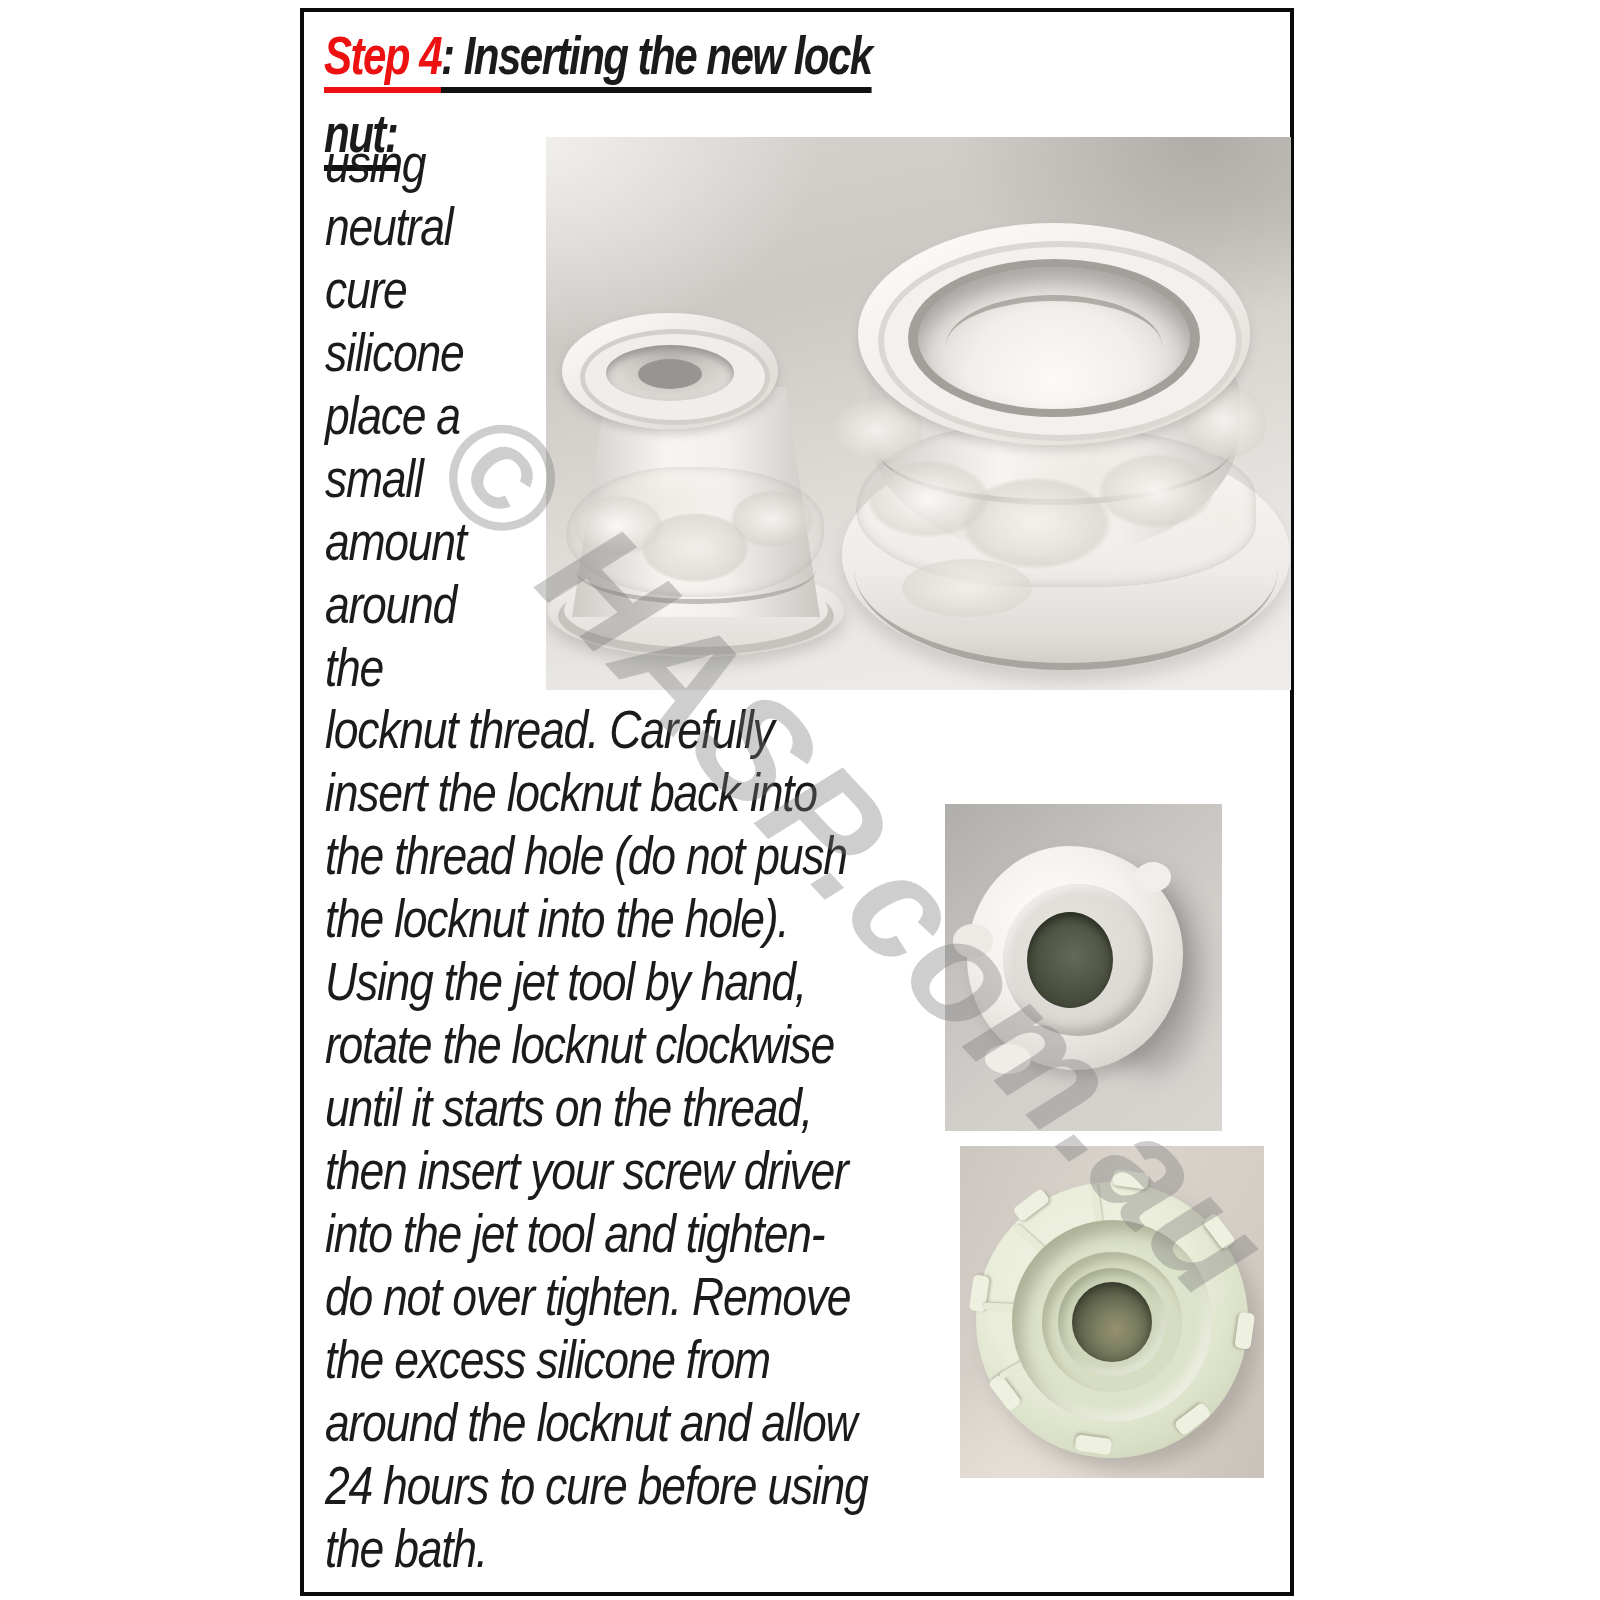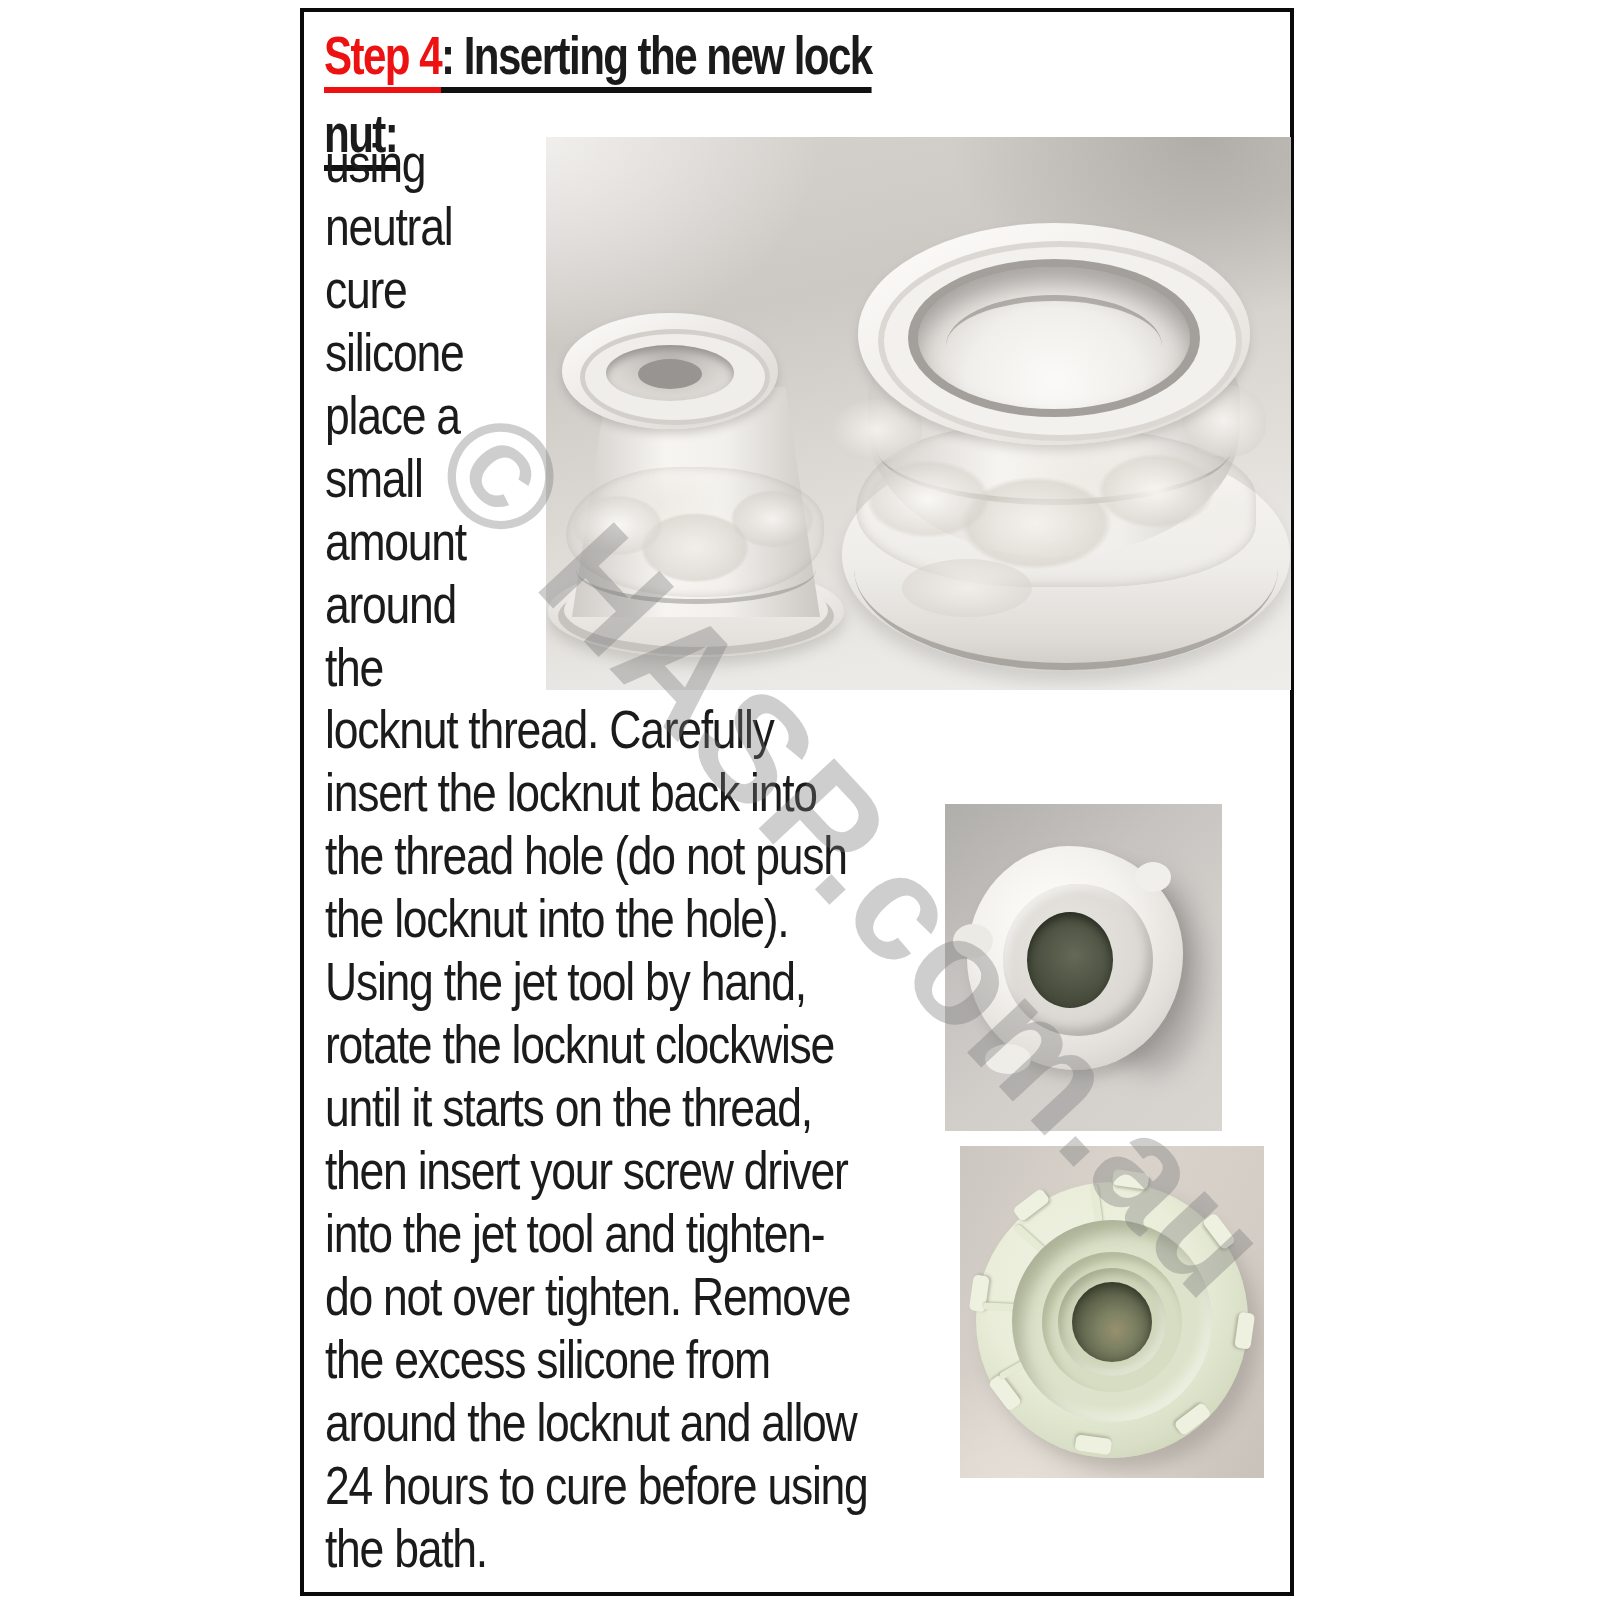--- a/index.html
+++ b/index.html
@@ -2,21 +2,21 @@
 <html><head>
 <meta charset="utf-8">
 <style>
   html,body{margin:0;padding:0;}
   body{
     width:1600px;height:1600px;position:relative;background:#ffffff;
     font-family:"Liberation Sans", sans-serif;overflow:hidden;
   }
   .page{
     position:absolute;left:300px;top:8px;width:986px;height:1580px;
-    border:4px solid #0a0a0a;background:#ffffff;
+    border:4px solid #0a0a0a;background:#ffffff;font-style:italic;
   }
   
   .heading{
     position:absolute;left:20px;top:4px;z-index:2;
     font-size:54px;font-weight:bold;line-height:78px;letter-spacing:-2px;
     color:#1b1b1b;white-space:nowrap;
     transform:scaleX(.78);transform-origin:left top;
   }
   .heading .step{color:#ee1111;border-bottom:6px solid #ee1111;padding-bottom:2px;}
   .heading .rest{border-bottom:6px solid #111111;padding-bottom:2px;}

